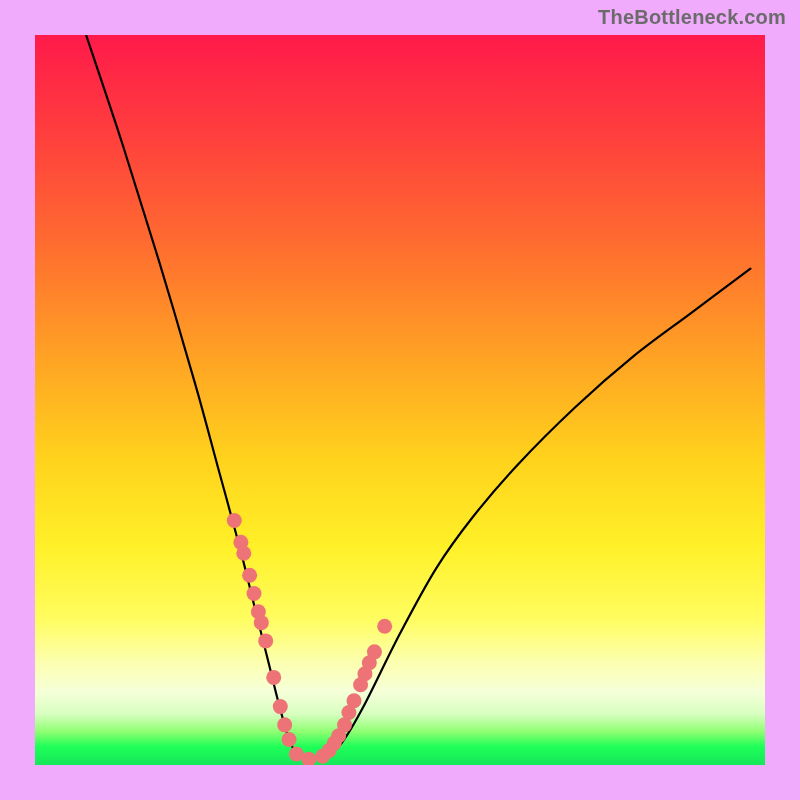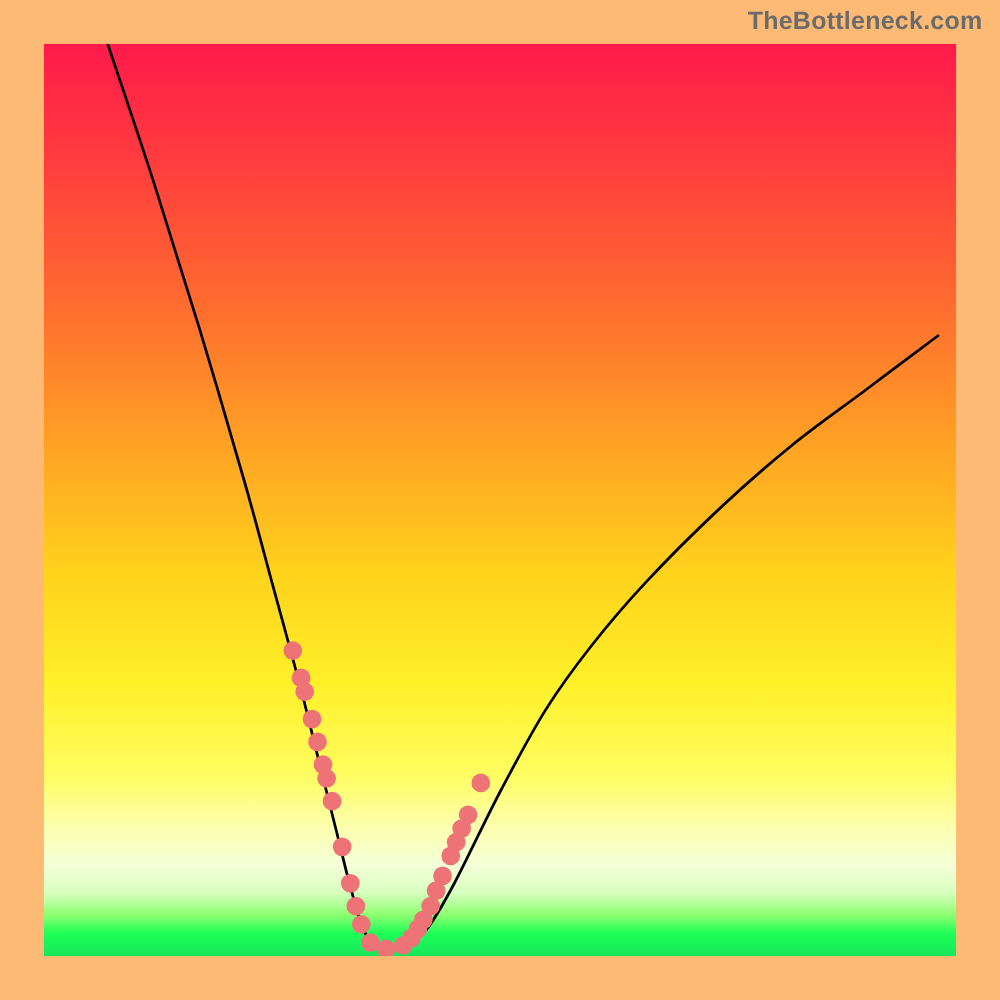--- a/index.html
+++ b/index.html
@@ -9,21 +9,21 @@
     height: 800px;
     background: #000;
     overflow: hidden;
   }
   .frame {
     position: absolute;
     top: 0;
     left: 0;
     width: 800px;
     height: 800px;
-    background: #fdba74;
+    background: #f0abfc;
   }
   .plot-area {
     position: absolute;
     top: 35px;
     left: 35px;
     width: 730px;
     height: 730px;
     overflow: hidden;
   }
   .gradient-bg {

